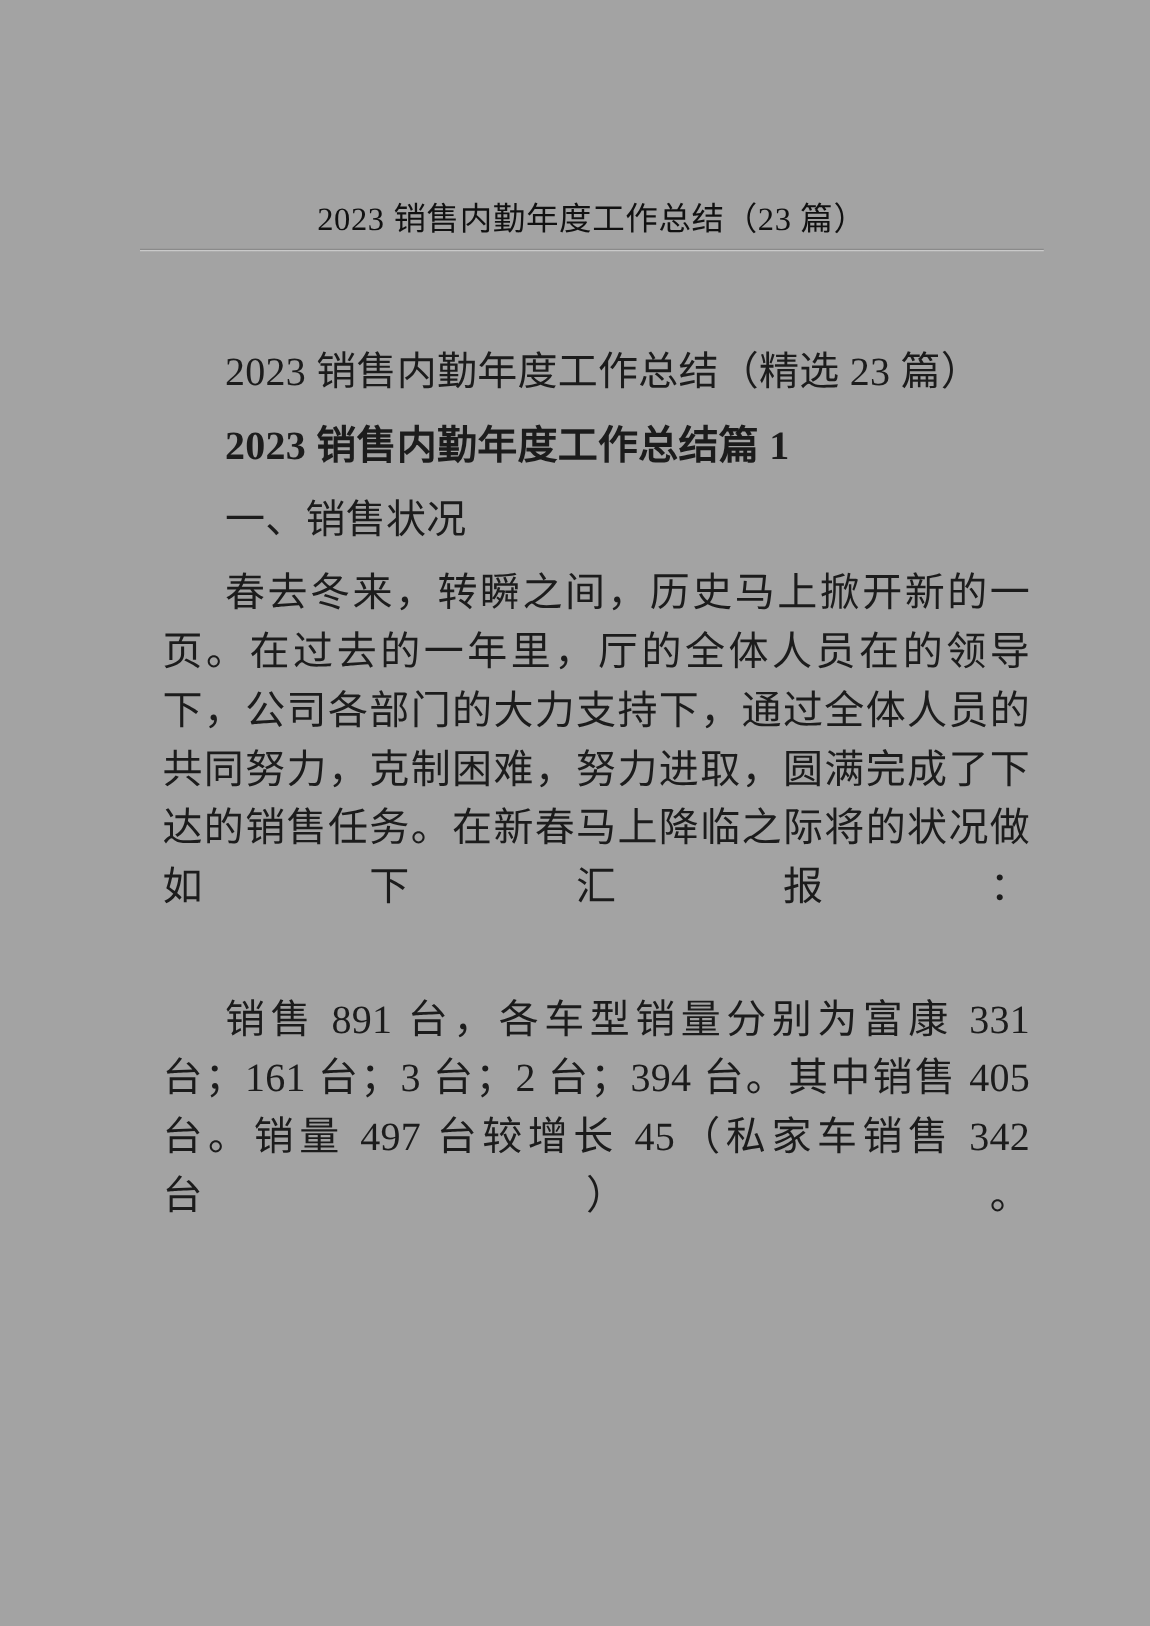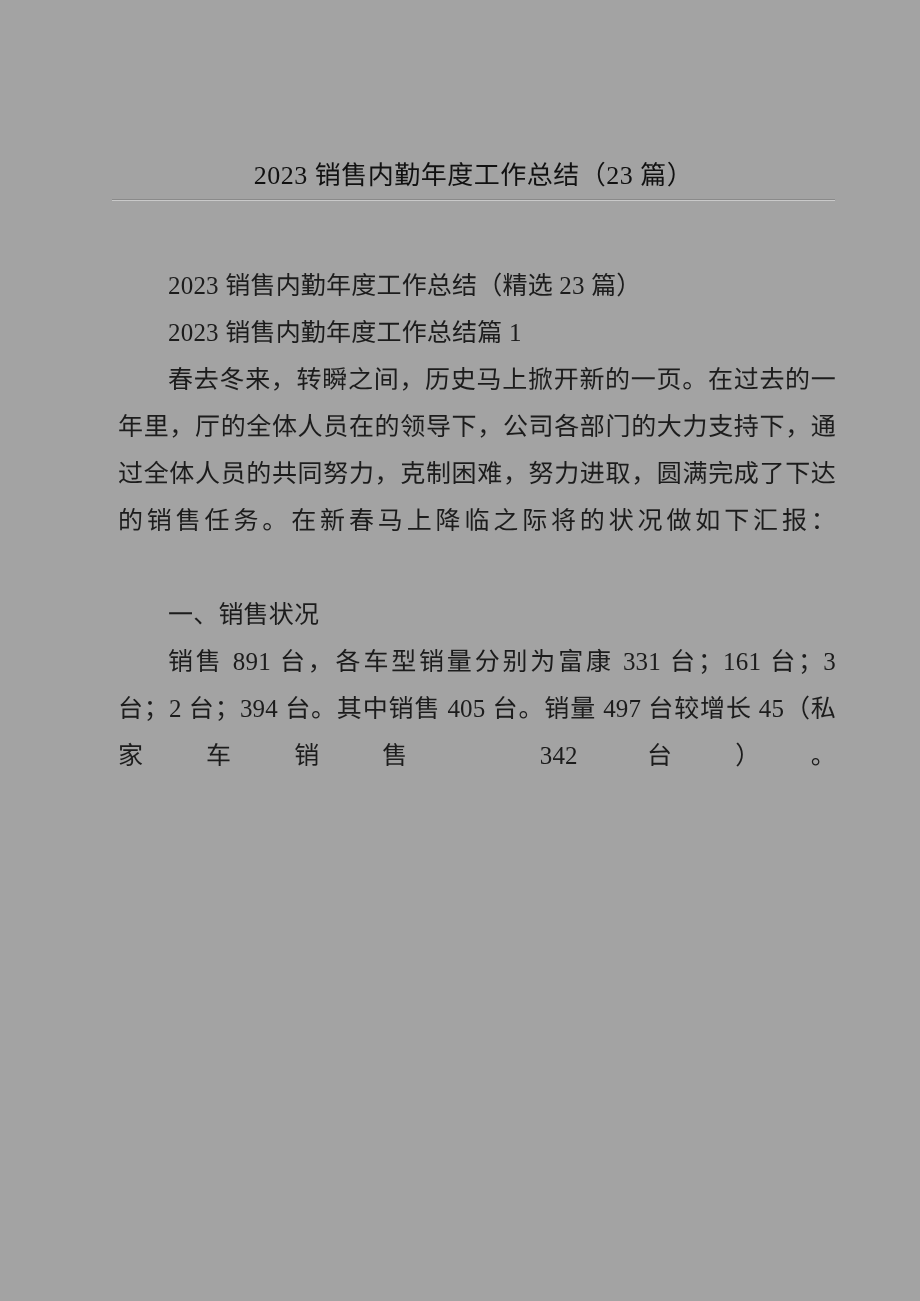--- a/index.html
+++ b/index.html
@@ -38,33 +38,34 @@
     height: 2px;
     background: linear-gradient(to bottom, #8a8a8a 0 1px, #c9c9c9 1px 2px);
   }
   .body-block {
     position: absolute;
     top: 262px;
     left: 118px;
     width: 718px;
   }
   .para {
-    font-size: 25px;
+    font-size: 32px;
     line-height: 47px;
     text-align: justify;
     text-justify: inter-character;
     letter-spacing: 0.2px;
-    margin: 0;
+    margin: 12px;
     color: #1c1c1c;
   }
   .indent-2 {
     text-indent: 50px;
   }
   .sub-title {
     text-indent: 50px;
+    font-weight: bold;
   }
   .heading {
     text-indent: 50px;
   }
   
   .para::after {
     content: "";
     display: inline-block;
     width: 100%;
   }
@@ -78,23 +79,23 @@
   <div class="doc-title">2023 销售内勤年度工作总结（23 篇）</div>
 
   <div class="title-rule"></div>
 
   <div class="body-block">
 
     <p class="para indent-2 no-justify">2023 销售内勤年度工作总结（精选 23 篇）</p>
 
     <p class="para sub-title no-justify">2023 销售内勤年度工作总结篇 1</p>
 
+    <p class="para heading no-justify">一、销售状况</p>
+
     <p class="para indent-2">春去冬来，转瞬之间，历史马上掀开新的一页。在过去的一年里，厅的全体人员在的领导下，公司各部门的大力支持下，通过全体人员的共同努力，克制困难，努力进取，圆满完成了下达的销售任务。在新春马上降临之际将的状况做如下汇报：</p>
-
-    <p class="para heading no-justify">一、销售状况</p>
 
     <p class="para indent-2">销售 891 台，各车型销量分别为富康 331 台；161 台；3 台；2 台；394 台。其中销售 405 台。销量 497 台较增长 45（私家车销售 342 台）。</p>
 
 
 
   </div>
 
 </div>
 
 </body></html>

